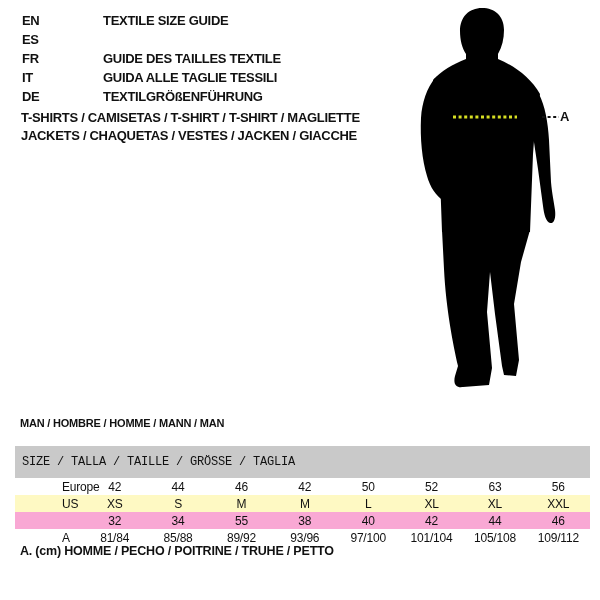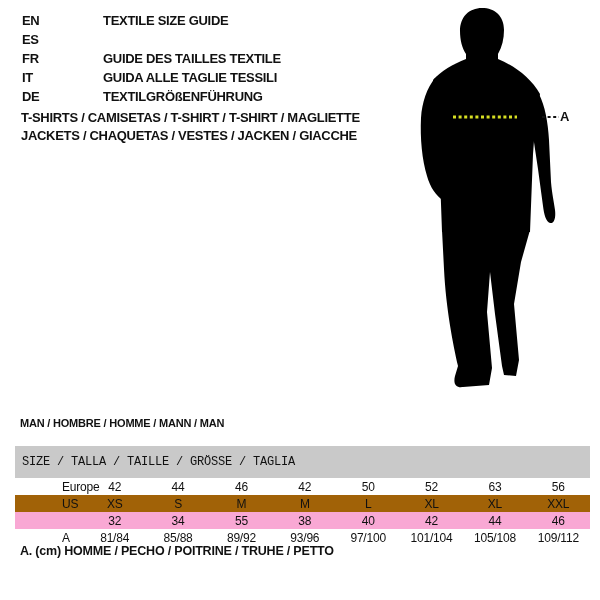--- a/index.html
+++ b/index.html
@@ -84,21 +84,21 @@
     <div class="tcell">42</div>
     <div class="tcell">44</div>
     <div class="tcell">46</div>
     <div class="tcell">42</div>
     <div class="tcell">50</div>
     <div class="tcell">52</div>
     <div class="tcell">63</div>
     <div class="tcell">56</div>
   </div>
 
-  <div class="trow" style="background: #a16207;">
+  <div class="trow" style="background: #fef9c3;">
     <div class="tcell label">US</div>
     <div class="tcell">XS</div>
     <div class="tcell">S</div>
     <div class="tcell">M</div>
     <div class="tcell">M</div>
     <div class="tcell">L</div>
     <div class="tcell">XL</div>
     <div class="tcell">XL</div>
     <div class="tcell">XXL</div>
   </div>

